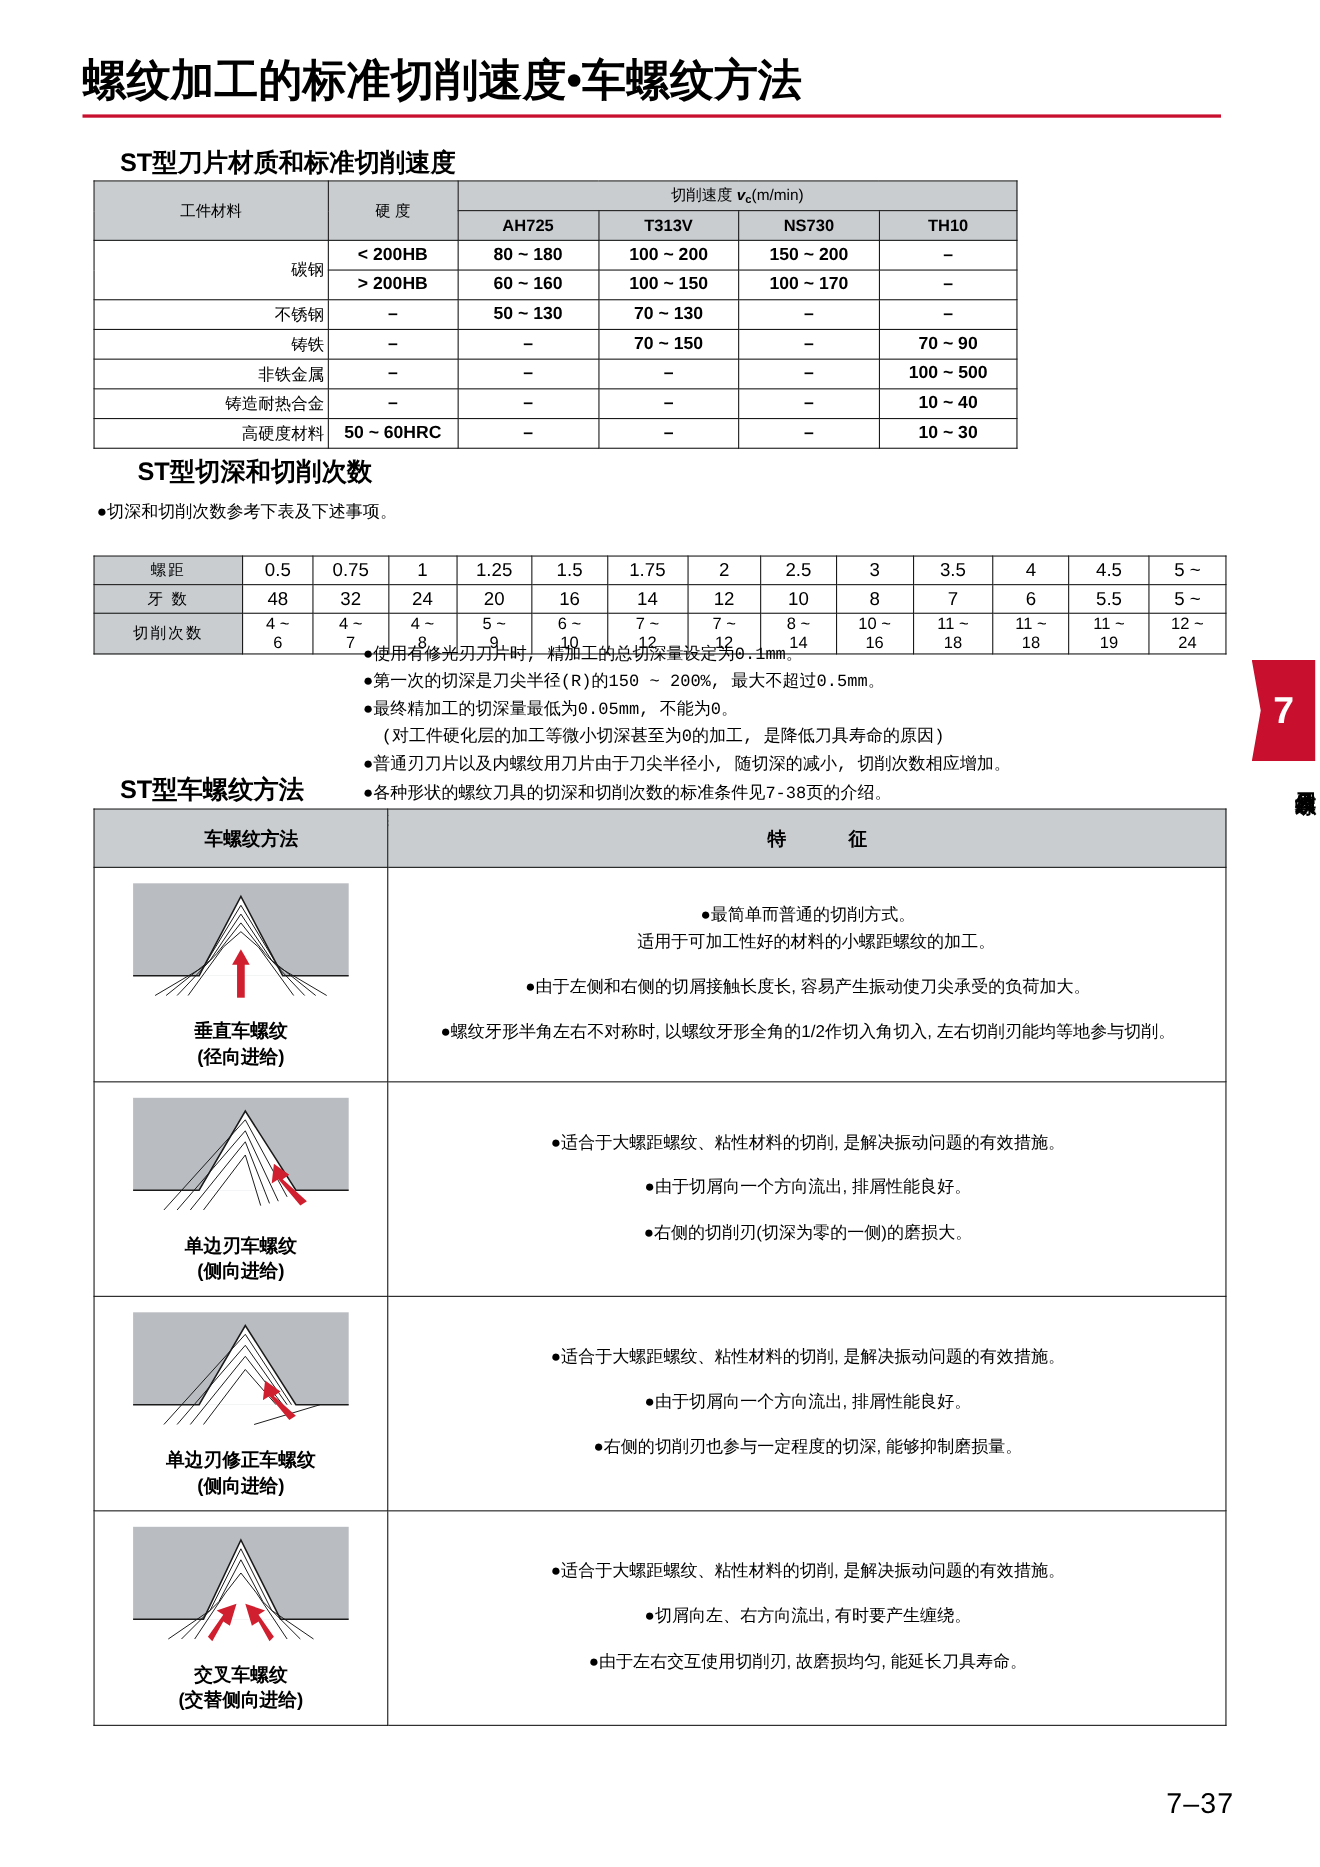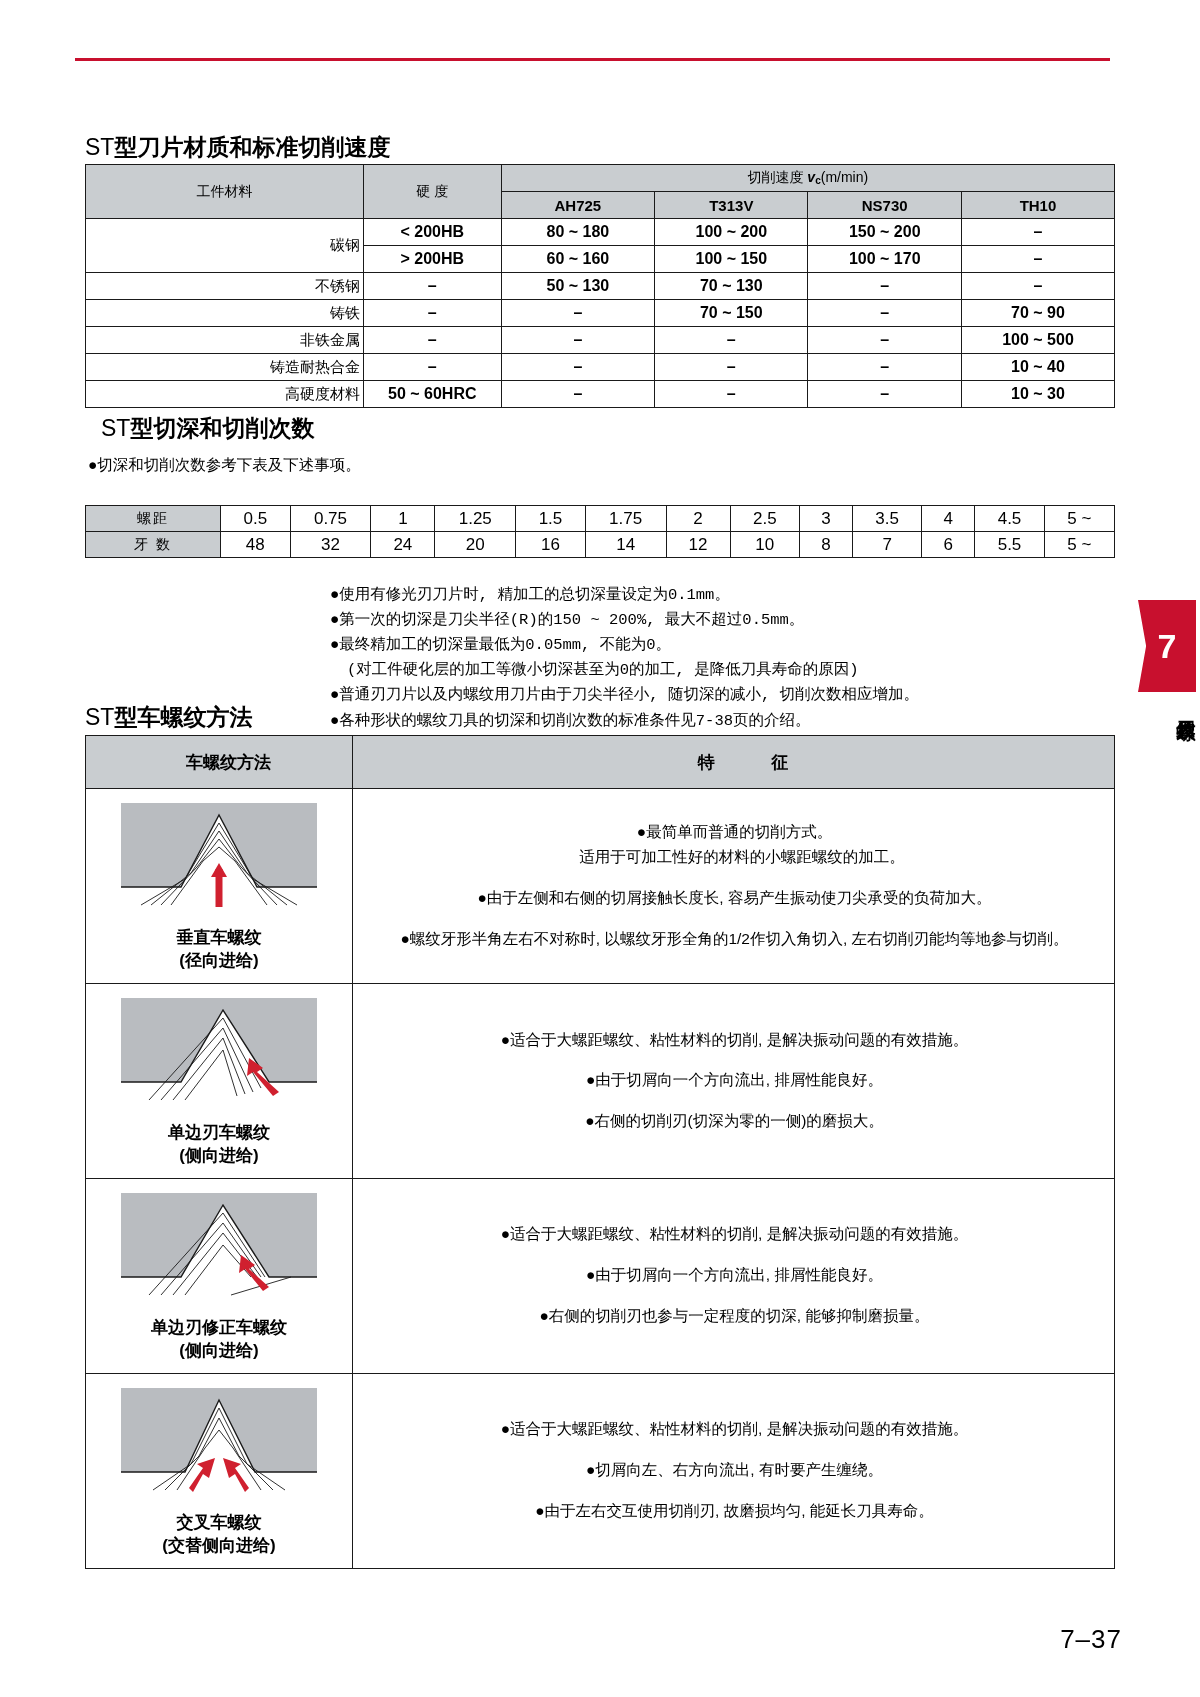--- a/index.html
+++ b/index.html
@@ -20,26 +20,26 @@
     white-space:nowrap;
   }
   .title-rule{
     margin-top:8px;height:3px;background:#c8102e;width:1035px;
   }
 
   
   .sec-head{
     position:absolute;font-size:23px;font-weight:700;white-space:nowrap;
   }
-  .sec-head .lead{font-weight:400;}
+  .sec-head .lead{font-weight:700;margin-left:24px;}
 
   
   table{border-collapse:collapse;}
   .tbl1{
-    position:absolute;left:85px;top:164px;width:1030px;
+    position:absolute;left:85px;top:164px;width:840px;
     font-size:15px;
     padding-left:45px;
   }
   .tbl1 th,.tbl1 td{
     border:1px solid #1a1a1a;
     text-align:center;vertical-align:middle;
     padding:2px 3px;
     height:22px;
   }
   .tbl1 thead th{background:#c9cdd0;font-weight:700;}
@@ -106,20 +106,21 @@
     font-size:26px;font-weight:400;letter-spacing:1px;
   }
   .vsub{font-size:0.72em;vertical-align:-0.22em;}
 </style>
 </head>
 <body>
 
 <div class="page">
 
   <div class="title-block">
+    <div class="page-title">螺纹加工的标准切削速度•车螺纹方法</div>
     <div class="title-rule"></div>
   </div>
 
   <div class="sec-head" style="left:85px;top:132px;">
     <span class="lead">ST</span><span>型刀片材质和标准切削速度</span>
   </div>
 
   <table class="tbl1">
     <thead>
       <tr>
@@ -228,20 +229,36 @@
         <td>16</td>
         <td>14</td>
         <td>12</td>
         <td>10</td>
         <td>8</td>
         <td>7</td>
         <td>6</td>
         <td>5.5</td>
         <td>5 ~</td>
       </tr>
+      <tr>
+        <td class="rowhdr">切削次数</td>
+        <td class="small">4 ~ 6</td>
+        <td class="small">4 ~ 7</td>
+        <td class="small">4 ~ 8</td>
+        <td class="small">5 ~ 9</td>
+        <td class="small">6 ~ 10</td>
+        <td class="small">7 ~ 12</td>
+        <td class="small">7 ~ 12</td>
+        <td class="small">8 ~ 14</td>
+        <td class="small">10 ~ 16</td>
+        <td class="small">11 ~ 18</td>
+        <td class="small">11 ~ 18</td>
+        <td class="small">11 ~ 19</td>
+        <td class="small">12 ~ 24</td>
+      </tr>
     </tbody>
   </table>
 
   <div class="bullet-note">
     <div>●使用有修光刃刀片时, 精加工的总切深量设定为0.1mm。</div>
     <div>●第一次的切深是刀尖半径(R)的150  ~  200%, 最大不超过0.5mm。</div>
     <div>●最终精加工的切深量最低为0.05mm, 不能为0。</div>
     <div class="ind">(对工件硬化层的加工等微小切深甚至为0的加工, 是降低刀具寿命的原因)</div>
     <div>●普通刃刀片以及内螺纹用刀片由于刀尖半径小, 随切深的减小, 切削次数相应增加。</div>
     <div>●各种形状的螺纹刀具的切深和切削次数的标准条件见7-38页的介绍。</div>

